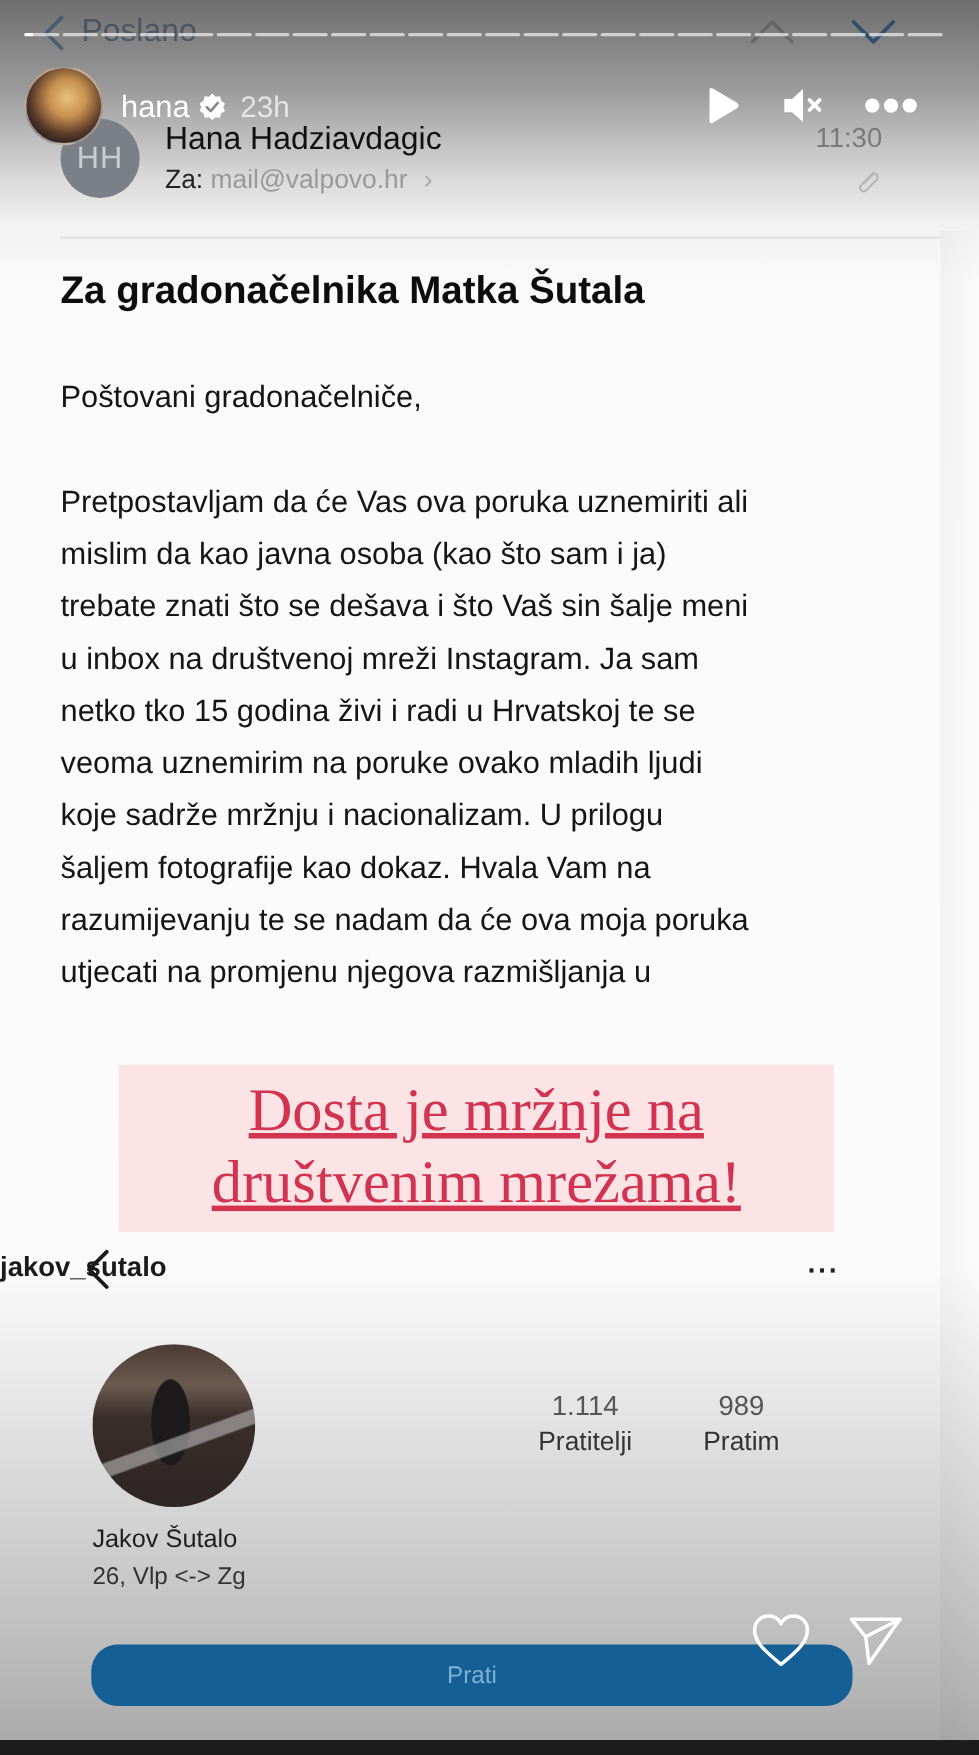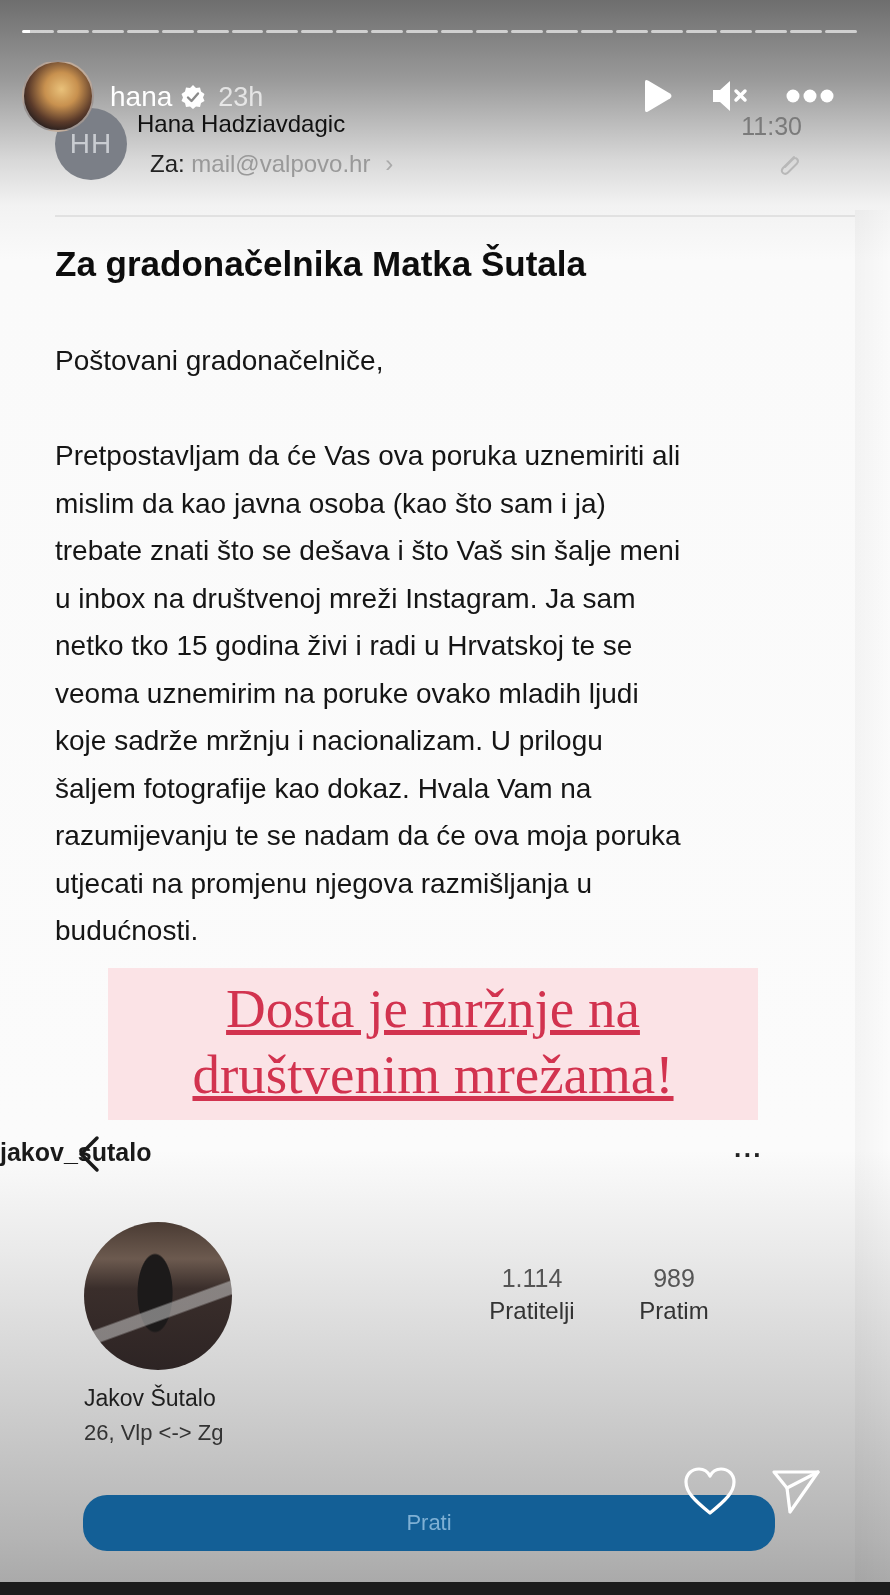--- a/index.html
+++ b/index.html
@@ -35,21 +35,21 @@
   .story-username { color: #fff; font-size: 28px; }
   .story-verified { width: 26px; height: 26px; }
   .story-time { color: rgba(255,255,255,.7); font-size: 27px; margin-left: 4px; }
   .story-controls { position: absolute; right: 56px; top: 78px; display: flex; align-items: center; gap: 36px; z-index: 3; }
 
   
   .hh-avatar {
     position: absolute; left: 55px; top: 108px; width: 72px; height: 72px; border-radius: 50%;
     background: #7b7f87; color: #c9ccd1; font-size: 28px; display: flex; align-items: center; justify-content: center; letter-spacing: 1px;
   }
-  .sender { position: absolute; left: 137px; top: 110px; font-size: 24px; color: #111; }
+  .sender { position: absolute; left: 150px; top: 110px; font-size: 29px; color: #111; }
   .to-line { position: absolute; left: 150px; top: 150px; font-size: 24px; color: #222; }
   .to-line .addr { color: #999; }
   .to-line .chev { color: #aaa; margin-left: 8px; }
   .mail-time { position: absolute; right: 88px; top: 112px; font-size: 25px; color: #7a7a7a; }
   .clip { position: absolute; right: 88px; top: 152px; }
   .hdr-divider { position: absolute; left: 55px; top: 215px; width: 800px; height: 2px; background: #e1e1e1; }
 
   
   .subject { position: absolute; left: 55px; top: 244px; font-size: 35px; font-weight: bold; color: #0d0d0d; }
   .greeting { position: absolute; left: 55px; top: 345px; font-size: 28px; color: #151515; }
@@ -85,20 +85,32 @@
   }
   .like-btn { position: absolute; left: 682px; top: 1466px; }
   .share-btn { position: absolute; left: 770px; top: 1466px; }
   .edge-right { position: absolute; left: 855px; top: 210px; width: 35px; height: 1372px; background: linear-gradient(90deg, rgba(0,0,0,.03), rgba(0,0,0,0)); }
 </style>
 </head>
 <body>
 
 <div class="story">
 
+  <div class="mail-topbar">
+    <svg class="mail-back" viewBox="0 0 40 40">
+      <polyline points="26,6 12,20 26,34" fill="none" stroke="#3d5570" stroke-width="3.5" stroke-linecap="round" stroke-linejoin="round" opacity=".8"></polyline>
+    </svg>
+    <span class="mail-back-label">Poslano</span>
+    <svg class="mail-up" width="44" height="30" viewBox="0 0 44 30">
+      <polyline points="4,24 22,6 40,24" fill="none" stroke="#555" stroke-width="3" stroke-linecap="round" stroke-linejoin="round" opacity=".6"></polyline>
+    </svg>
+    <svg class="mail-down" width="44" height="30" viewBox="0 0 44 30">
+      <polyline points="4,6 22,24 40,6" fill="none" stroke="#2f4f6e" stroke-width="3.5" stroke-linecap="round" stroke-linejoin="round"></polyline>
+    </svg>
+  </div>
 
   <div class="progress" id="progress">
       <div class="seg active"></div>
       <div class="seg"></div>
       <div class="seg"></div>
       <div class="seg"></div>
       <div class="seg"></div>
       <div class="seg"></div>
       <div class="seg"></div>
       <div class="seg"></div>
@@ -164,21 +176,20 @@
       <span>Pretpostavljam da će Vas ova poruka uznemiriti ali</span>
       <span>mislim da kao javna osoba (kao što sam i ja)</span>
       <span>trebate znati što se dešava i što Vaš sin šalje meni</span>
       <span>u inbox na društvenoj mreži Instagram. Ja sam</span>
       <span>netko tko 15 godina živi i radi u Hrvatskoj te se</span>
       <span>veoma uznemirim na poruke ovako mladih ljudi</span>
       <span>koje sadrže mržnju i nacionalizam. U prilogu</span>
       <span>šaljem fotografije kao dokaz. Hvala Vam na</span>
       <span>razumijevanju te se nadam da će ova moja poruka</span>
       <span>utjecati na promjenu njegova razmišljanja u</span>
-      <span>budućnosti.</span>
     </div>
 
   <div class="sticker">
     <span>Dosta je mržnje na</span>
     <span>društvenim mrežama!</span>
   </div>
 
   <svg class="ig-back" width="28" height="40" viewBox="0 0 28 40">
     <polyline points="22,4 6,20 22,36" fill="none" stroke="#1a1a1a" stroke-width="3.5" stroke-linecap="round" stroke-linejoin="round"></polyline>
   </svg>

